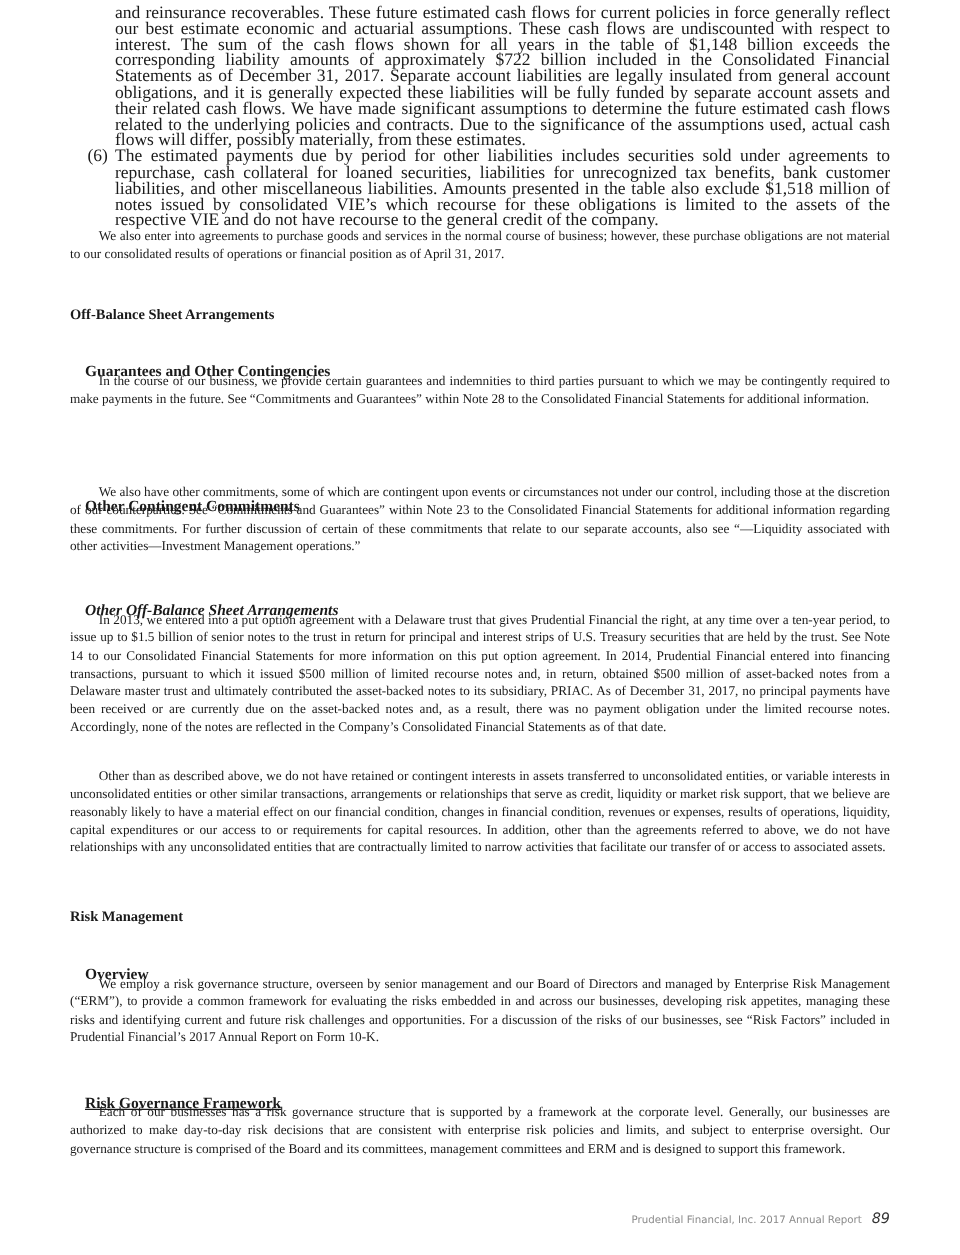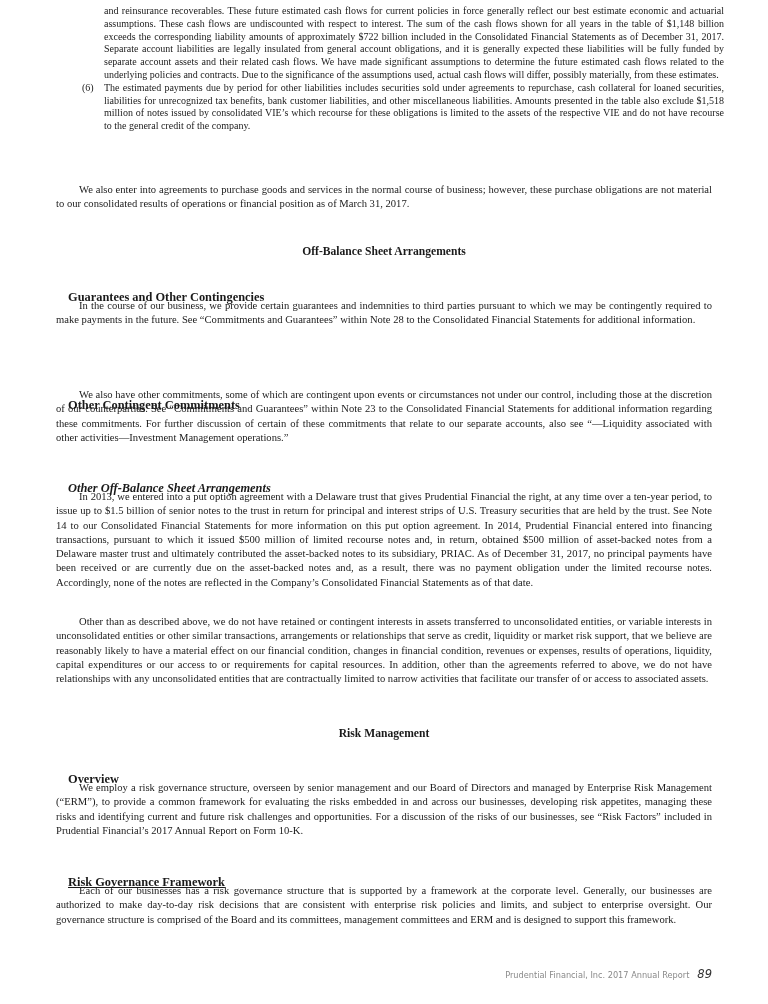--- a/index.html
+++ b/index.html
@@ -16,23 +16,23 @@
       color: #1a1a1a;
     }
     .page {
       position: absolute;
       left: 56px;
       top: 0;
       width: 656px;
     }
     .fn-block {
       position: absolute;
-      left: 12px;
+      left: 0;
       width: 656px;
-      font-size: 10px;
+      font-size: 14px;
       line-height: 12.8px;
       text-align: justify;
     }
     .fn-row {
       position: relative;
       padding-left: 36px;
     }
     .fn-num {
       position: absolute;
       left: 14px;
@@ -45,21 +45,20 @@
       font-size: 10.6px;
       line-height: 14.3px;
       text-align: justify;
       text-indent: 23px;
       margin: 0;
     }
     .h-center {
       position: absolute;
       left: 0;
       width: 656px;
-      text-align: center;
       font-weight: bold;
       font-size: 11.6px;
       margin: 0;
     }
     .h-left {
       position: absolute;
       left: 0;
       font-weight: bold;
       font-size: 12.4px;
       margin: 12px;
@@ -89,21 +88,21 @@
   <div class="fn-block" style="top:5px;">
     <div class="fn-row">
       <span>and reinsurance recoverables. These future estimated cash flows for current policies in force generally reflect our best estimate economic and actuarial assumptions. These cash flows are undiscounted with respect to interest. The sum of the cash flows shown for all years in the table of $1,148 billion exceeds the corresponding liability amounts of approximately $722 billion included in the Consolidated Financial Statements as of December 31, 2017. Separate account liabilities are legally insulated from general account obligations, and it is generally expected these liabilities will be fully funded by separate account assets and their related cash flows. We have made significant assumptions to determine the future estimated cash flows related to the underlying policies and contracts. Due to the significance of the assumptions used, actual cash flows will differ, possibly materially, from these estimates.</span>
     </div>
     <div class="fn-row">
       <span class="fn-num">(6)</span>
       <span>The estimated payments due by period for other liabilities includes securities sold under agreements to repurchase, cash collateral for loaned securities, liabilities for unrecognized tax benefits, bank customer liabilities, and other miscellaneous liabilities. Amounts presented in the table also exclude $1,518 million of notes issued by consolidated VIE’s which recourse for these obligations is limited to the assets of the respective VIE and do not have recourse to the general credit of the company.</span>
     </div>
   </div>
 
-  <p class="para" style="top:183px;">We also enter into agreements to purchase goods and services in the normal course of business; however, these purchase obligations are not material to our consolidated results of operations or financial position as of March 31, 2017.</p>
+  <p class="para" style="top:183px;">We also enter into agreements to purchase goods and services in the normal course of business; however, these purchase obligations are not material to our consolidated results of operations or financial position as of April 31, 2017.</p>
 
   <h2 class="h-center" style="top:245px;">Off-Balance Sheet Arrangements</h2>
 
   <h3 class="h-left" style="top:278px;">Guarantees and Other Contingencies</h3>
   <p class="para" style="top:299px;">In the course of our business, we provide certain guarantees and indemnities to third parties pursuant to which we may be contingently required to make payments in the future. See “Commitments and Guarantees” within Note 28 to the Consolidated Financial Statements for additional information.</p>
 
   <h3 class="h-left" style="top:386px;text-align:center;">Other Contingent Commitments</h3>
   <p class="para" style="top:388px;">We also have other commitments, some of which are contingent upon events or circumstances not under our control, including those at the discretion of our counterparties. See “Commitments and Guarantees” within Note 23 to the Consolidated Financial Statements for additional information regarding these commitments. For further discussion of certain of these commitments that relate to our separate accounts, also see “—Liquidity associated with other activities—Investment Management operations.”</p>
 
   <h3 class="h-left" style="top:469px;font-style:italic;">Other Off-Balance Sheet Arrangements</h3>

